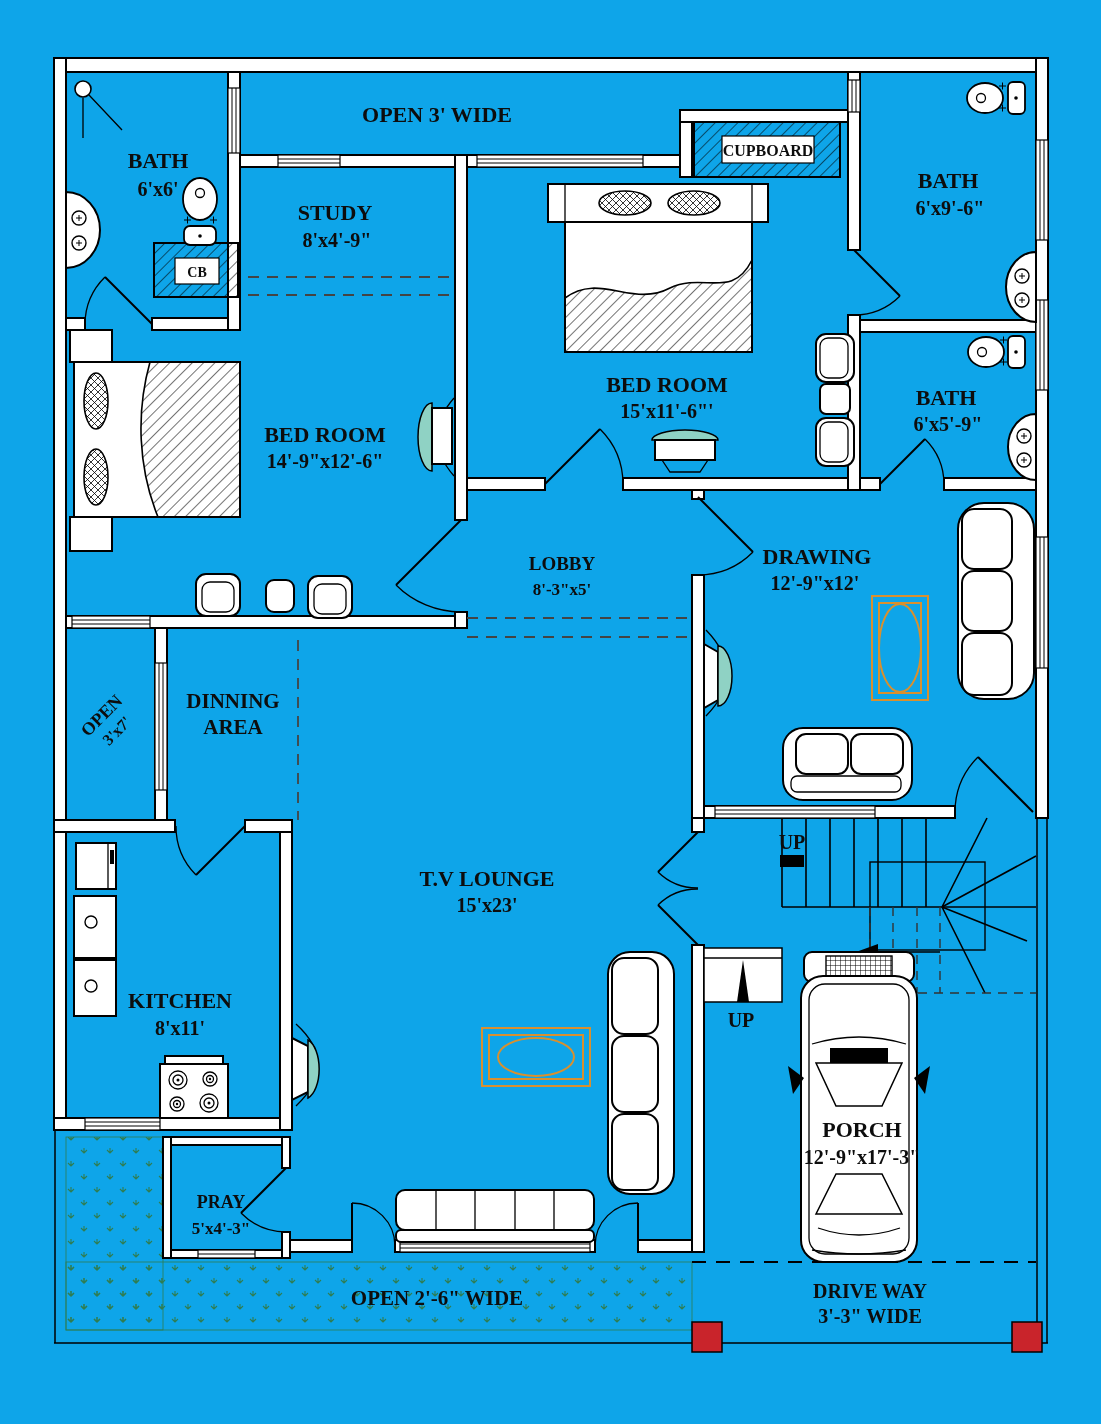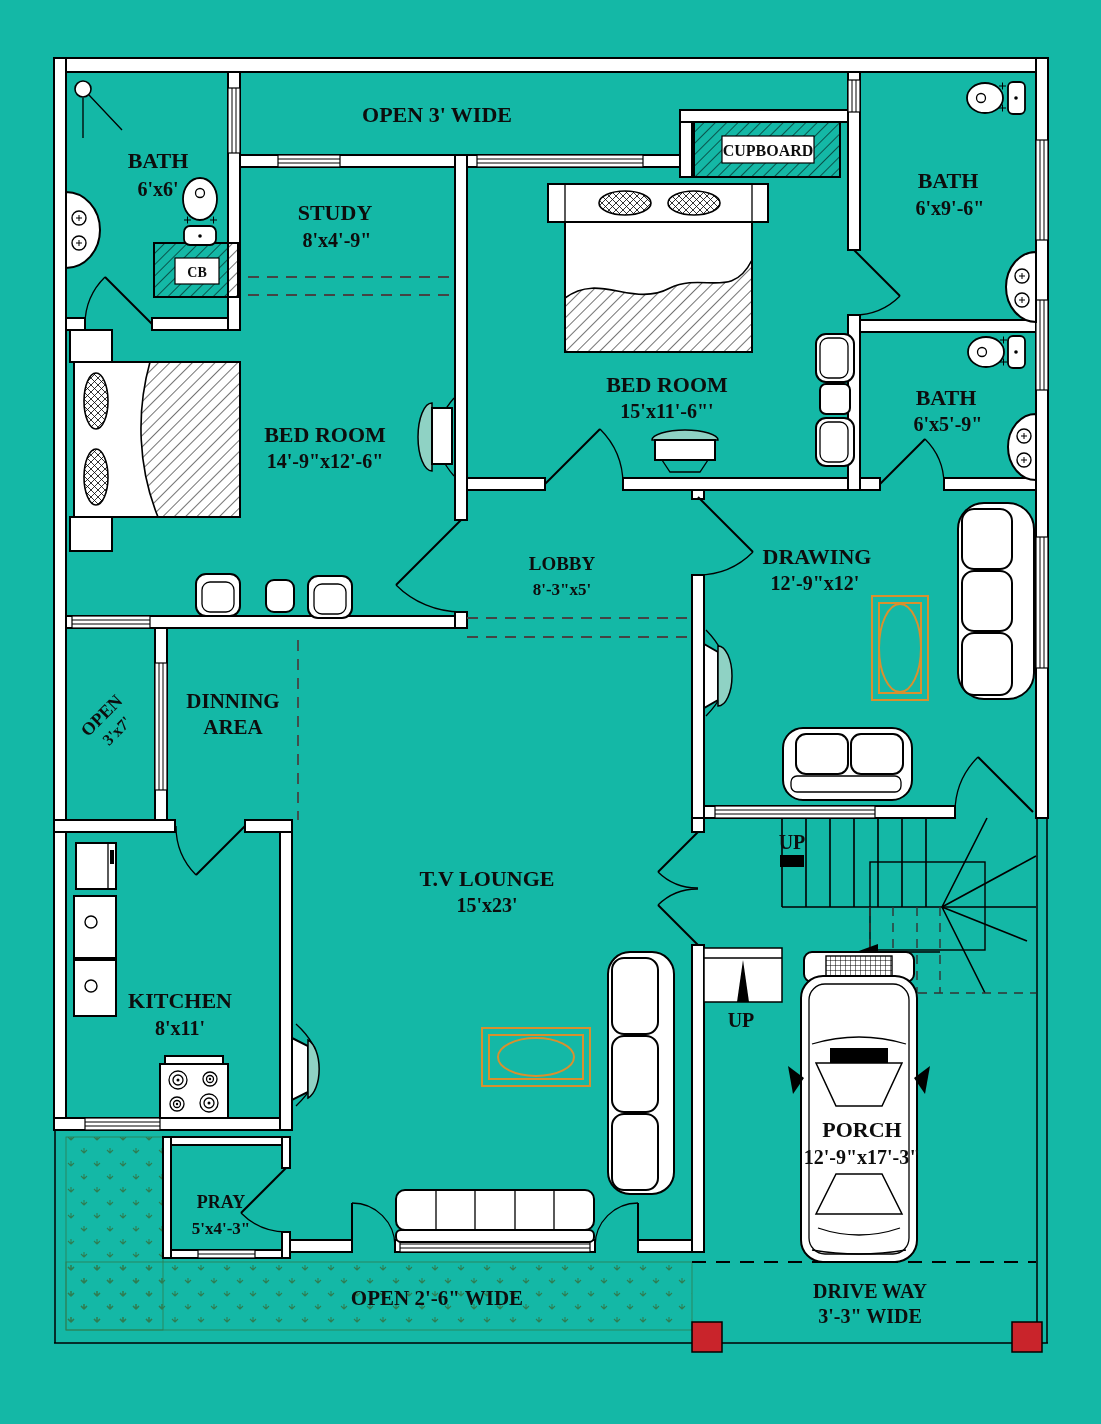--- a/index.html
+++ b/index.html
@@ -1,16 +1,16 @@
 <!DOCTYPE html>
 <html><head>
 <meta charset="utf-8">
 <style>
   html,body{margin:0;padding:0;background:#ffffff;}
-  .stage{width:1101px;height:1424px;position:relative;background:#14b8a6;}
+  .stage{width:1101px;height:1424px;position:relative;background:#0ea5e9;}
   svg{display:block;}
   .lbl{font-family:"Liberation Serif","DejaVu Serif",serif;font-weight:700;fill:#0d0d0d;text-anchor:middle;}
   .w{fill:#ffffff;stroke:#000;stroke-width:2;}
   .thin{stroke:#000;stroke-width:1.5;fill:none;}
   .win{fill:#ffffff;stroke:#000;stroke-width:1.2;}
   .wl{stroke:#000;stroke-width:1;}
   .leaf{stroke:#000;stroke-width:2;fill:none;}
   .arc{stroke:#000;stroke-width:1.3;fill:none;}
   .fur{fill:#ffffff;stroke:#000;stroke-width:2;}
   .fin{fill:none;stroke:#000;stroke-width:1.3;}

